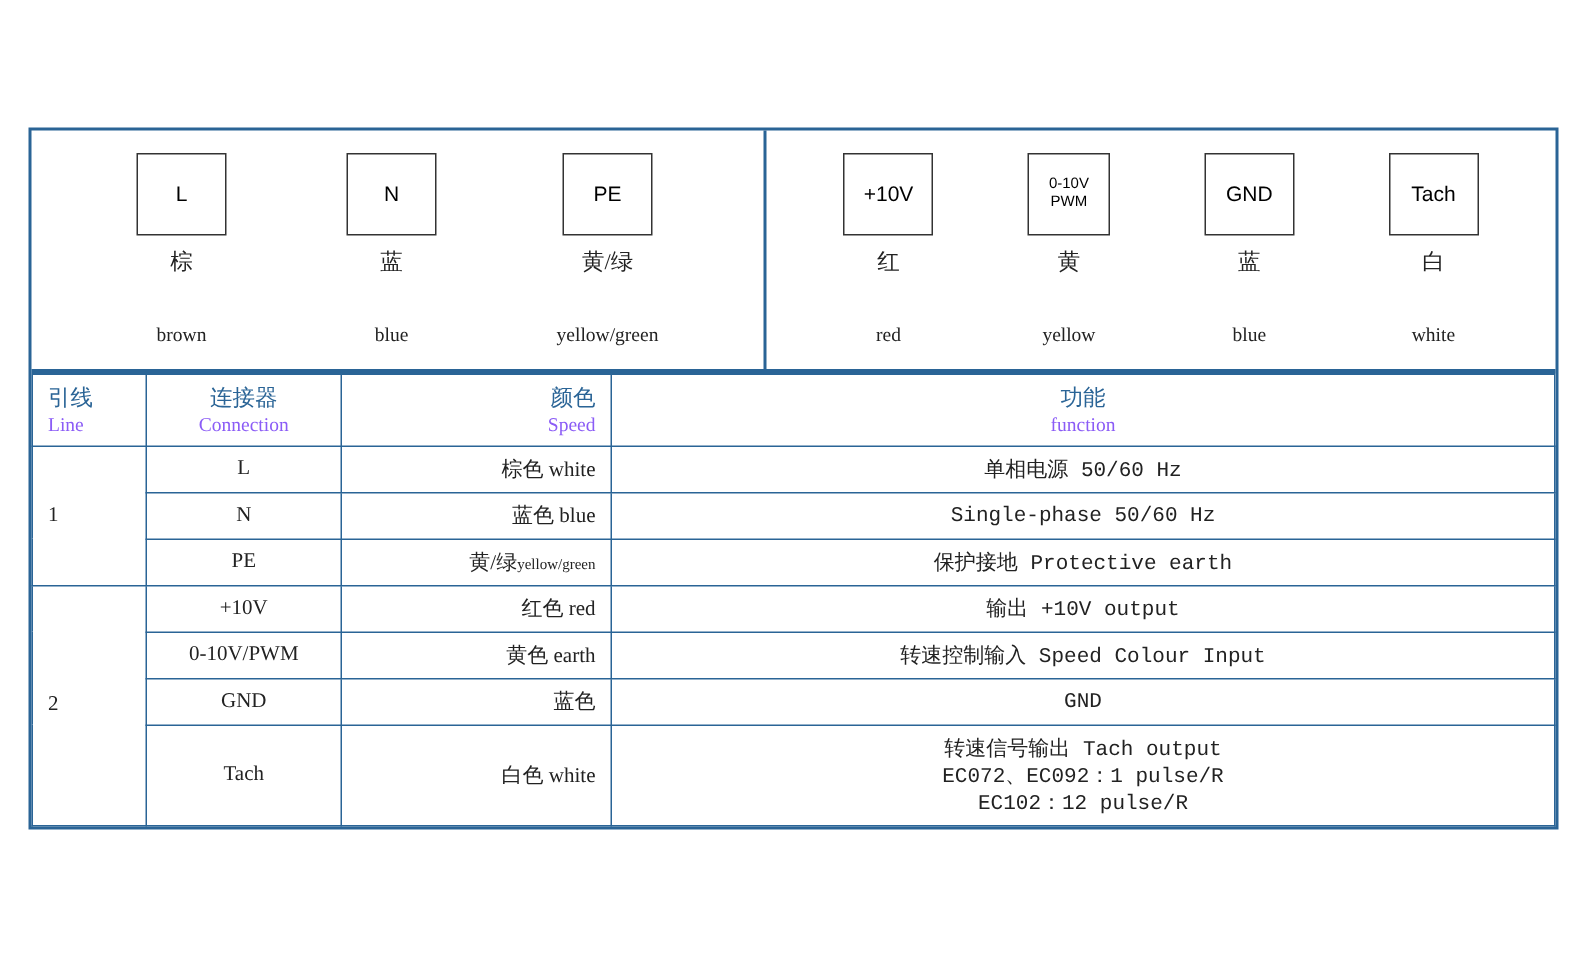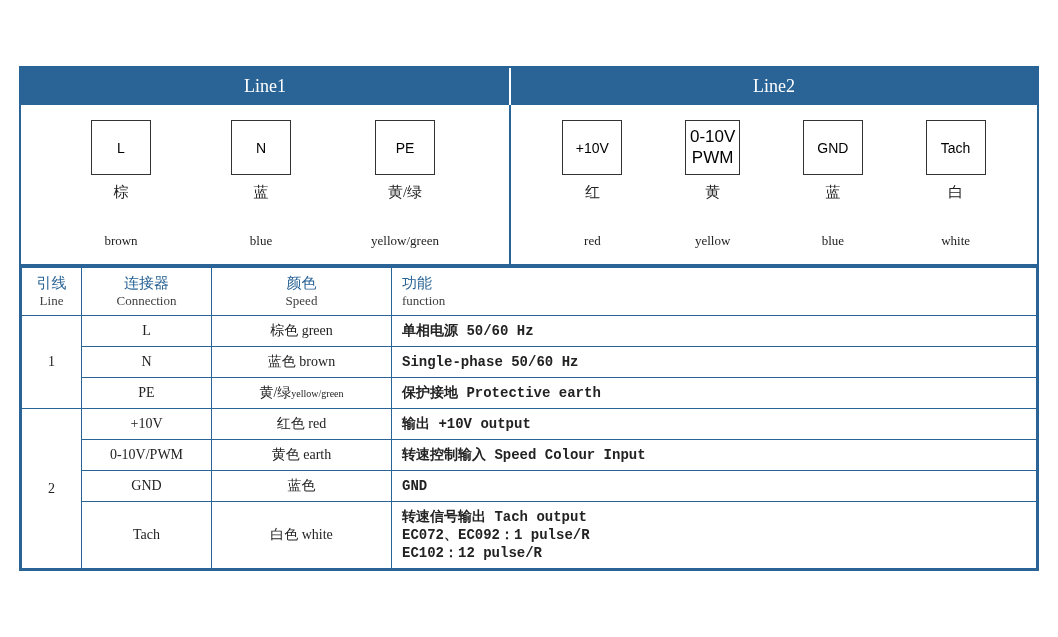--- a/index.html
+++ b/index.html
@@ -76,21 +76,21 @@
       display: flex;
       align-items: center;
       justify-content: center;
       font-size: 14px;
       font-family: Arial, sans-serif;
       background: #fff;
     }
     .connector-box.small {
       width: 55px;
       height: 55px;
-      font-size: 17px;
+      font-size: 10px;
       text-align: center;
       line-height: 1.2;
     }
     .connector-label-cn {
       font-size: 15px;
       text-align: center;
       color: #222;
     }
     .connector-label-en {
       font-size: 13px;
@@ -106,68 +106,65 @@
       width: 100%;
       border-collapse: collapse;
     }
     th, td {
       border: 1px solid #2a6496;
       padding: 6px 10px;
       vertical-align: middle;
       font-size: 14px;
     }
     .col-line {
-      width: 60px;
-      text-align: center;
+      width: 76px;
+      text-align: left;
     }
     .col-conn {
       width: 130px;
       text-align: center;
     }
     .col-colour {
       width: 180px;
-      text-align: center;
+      text-align: right;
     }
     .col-func {
-      text-align: left;
+      text-align: center;
     }
     thead th {
       background: #fff;
       color: #2a6496;
       font-weight: normal;
       border-top: 2px solid #2a6496;
     }
     thead th .th-cn {
       font-size: 15px;
       color: #2a6496;
     }
     thead th .th-en {
       font-size: 13px;
-      color: #404040;
+      color: #8b5cf6;
     }
     tbody td {
       color: #222;
     }
     .row-line-1 td, .row-line-2 td {
       font-size: 14px;
     }
     .func-cell {
       font-family: "Courier New", monospace;
       font-size: 13px;
-      font-weight: bold;
     }
   </style>
 </head>
 <body>
 
 <div class="main-container">
 
   <div class="header-row">
-    <div class="header-line1">Line1</div>
-    <div class="header-line2">Line2</div>
   </div>
 
   <div class="diagram-row">
 
     <div class="diagram-line1">
       <div class="connectors-row">
         <div class="connector-item">
           <div class="connector-box">L</div>
           <div class="connector-label-cn">棕</div>
           <div class="connector-label-en">brown</div>
@@ -231,26 +228,26 @@
             <div class="th-cn">功能</div>
             <div class="th-en">function</div>
           </th>
         </tr>
       </thead>
       <tbody>
 
         <tr class="row-line-1">
           <td class="col-line" rowspan="3">1</td>
           <td class="col-conn">L</td>
-          <td class="col-colour">棕色 green</td>
+          <td class="col-colour">棕色 white</td>
           <td class="col-func func-cell">单相电源 50/60 Hz</td>
         </tr>
         <tr class="row-line-1">
           <td class="col-conn">N</td>
-          <td class="col-colour">蓝色 brown</td>
+          <td class="col-colour">蓝色 blue</td>
           <td class="col-func func-cell">Single-phase 50/60 Hz</td>
         </tr>
         <tr class="row-line-1">
           <td class="col-conn">PE</td>
           <td class="col-colour">黄/绿<span style="font-size:10px;">yellow/green</span></td>
           <td class="col-func func-cell">保护接地 Protective earth</td>
         </tr>
 
         <tr class="row-line-2">
           <td class="col-line" rowspan="4">2</td>

